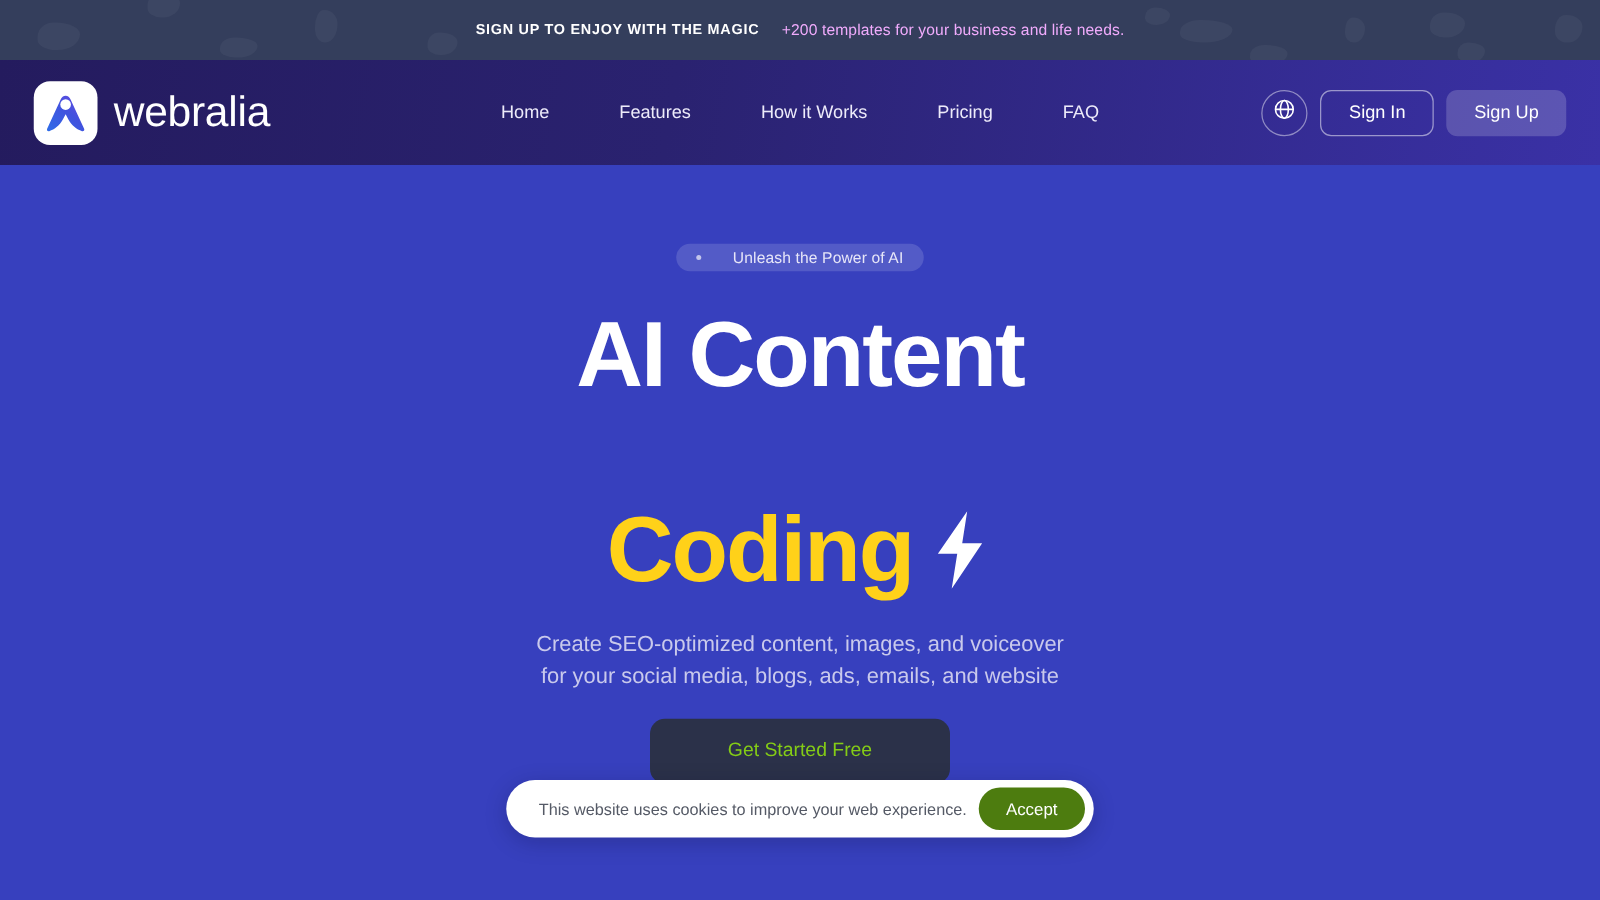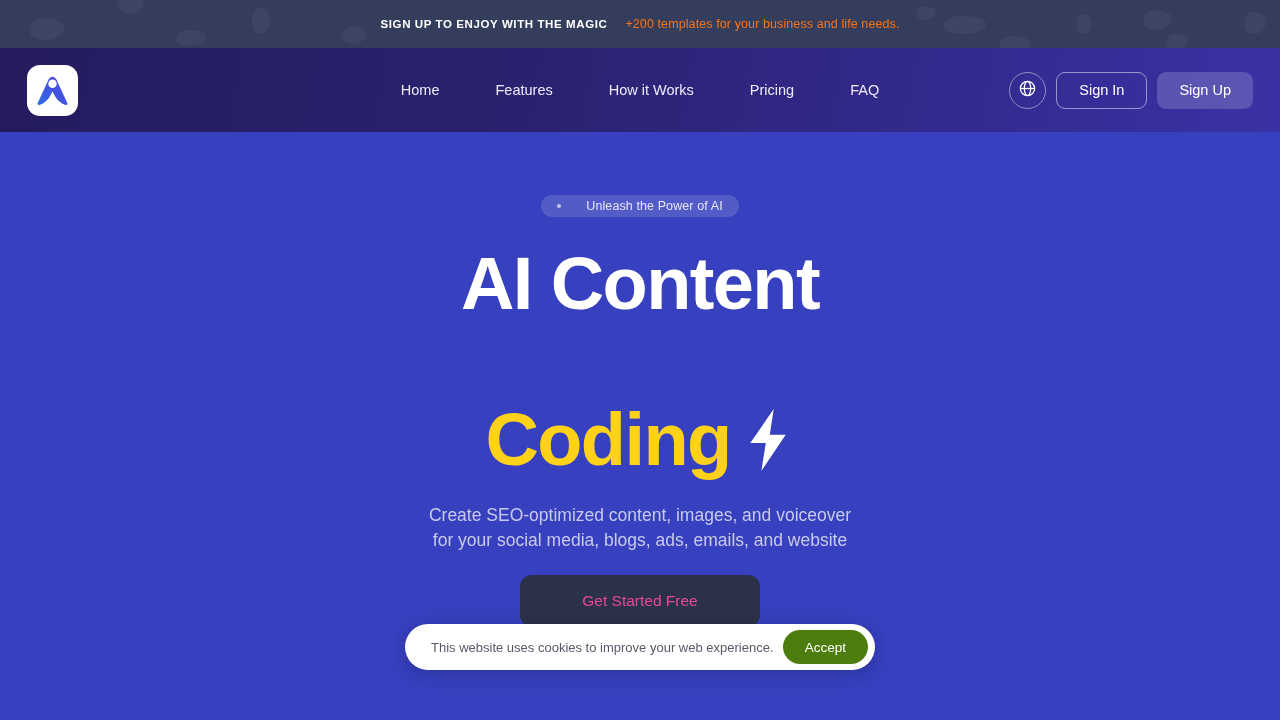--- a/index.html
+++ b/index.html
@@ -26,21 +26,21 @@
   .announce-inner {
     position:relative; z-index:2;
     display:flex; align-items:center; gap:18px;
     white-space:nowrap;
   }
   .announce-strong {
     font-size:11.5px; font-weight:bold; color:#FFFFFF;
     letter-spacing:0.6px;
   }
   .announce-text {
-    font-size:12.5px; color:#f97316; letter-spacing:0.1px;
+    font-size:12.5px; color:#f0abfc; letter-spacing:0.1px;
   }
 
   
   .header {
     position:relative; height:84px; width:100%;
     background:linear-gradient(100deg,#241B5E 0%,#2A2270 42%,#3A31A6 100%);
     display:flex; align-items:center; z-index:4;
   }
   .brand {
     display:flex; align-items:center; gap:13px;
@@ -120,21 +120,21 @@
 
   .subhead {
     margin-top:18px;
     width:440px; text-align:center;
     font-size:17.5px; line-height:25px; color:#C9C9EC;
   }
 
   .cta-wrap { margin-top:22px; display:flex; flex-direction:column; align-items:center; }
   .cta-btn {
     width:240px; height:52px; border-radius:12px; border:none;
-    background:#2B3149; color:#ec4899;
+    background:#2B3149; color:#84cc16;
     font-family:inherit; font-size:15.5px; cursor:pointer;
   }
   .cta-note {
     margin-top:22px; font-size:15px; color:#A9AEE2;
   }
 
   
   .cookie {
     position:absolute; left:50%; transform:translateX(-50%);
     top:624px; width:470px; height:46px;
@@ -186,20 +186,21 @@
               <stop offset="55%" stop-color="#4152DE"></stop>
               <stop offset="100%" stop-color="#6B4BE0"></stop>
             </linearGradient>
           </defs>
           <path d="M20 5 C22 5 23.4 6.4 24.4 8.4 L36 33.5 C36.6 34.8 35.6 36 34.2 35.6
                    C29.5 34.2 25 30.6 22.4 25.6 L20 21 L17.6 25.6 C15 30.6 10.5 34.2 5.8 35.6
                    C4.4 36 3.4 34.8 4 33.5 L15.6 8.4 C16.6 6.4 18 5 20 5 Z" fill="url(#lgA)"></path>
           <circle cx="20" cy="12.6" r="4.6" fill="#FFFFFF"></circle>
         </svg>
       </span>
+      <span class="brand-name">webralia</span>
     </div>
 
     <nav class="nav">
       <a href="#">Home</a>
       <a href="#">Features</a>
       <a href="#">How it Works</a>
       <a href="#">Pricing</a>
       <a href="#">FAQ</a>
     </nav>
 

